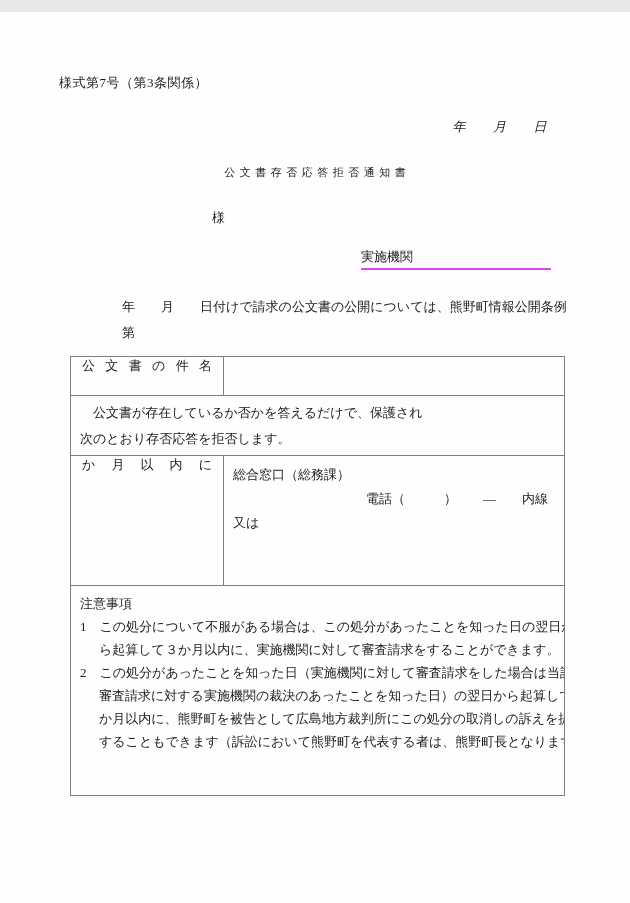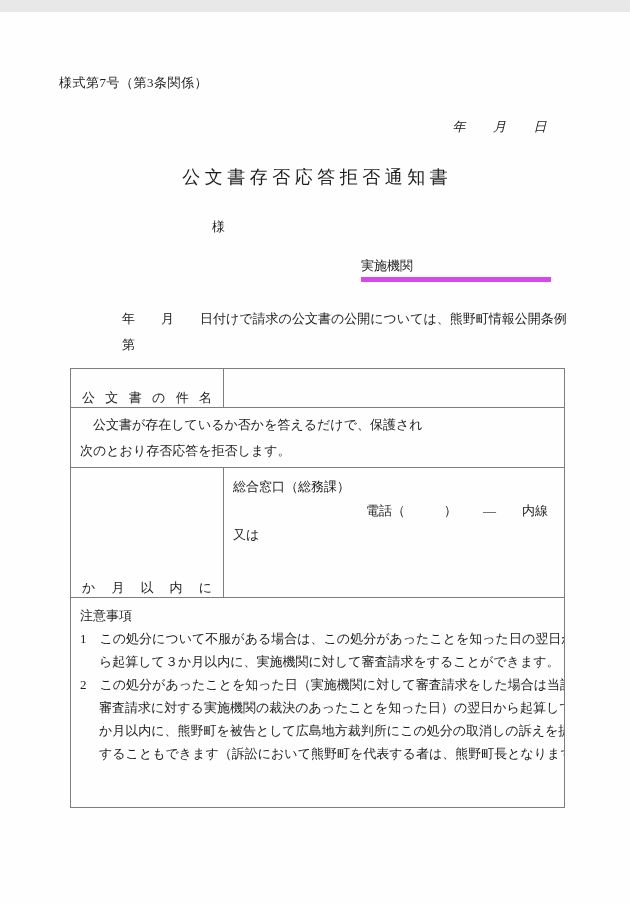--- a/index.html
+++ b/index.html
@@ -11,30 +11,30 @@
     background: #fefefe;
     box-sizing: border-box;
     padding-top: 62px;
     font-family: "Liberation Serif", "DejaVu Serif", serif;
     font-size: 13px;
     color: #1c1c1c;
     overflow: hidden;
   }
   .form-number { margin-left: 59px; letter-spacing: 0.5px; }
   .date-line { margin-top: 26px; text-align: right; margin-right: 83px; letter-spacing: 0.5px; font-style: italic; }
-  .doc-title { margin-top: 29px; text-align: center; font-size: 18px; letter-spacing: 4.5px; text-indent: 4.5px; }
+  .doc-title { margin-top: 29px; text-align: center; font-size: 11px; letter-spacing: 4.5px; text-indent: 4.5px; }
   .addressee { margin-top: 29px; margin-left: 212px; }
-  .agency-wrap { margin-top: 21px; margin-left: 361px; width: 190px; border-bottom: 5px solid #d946ef; padding-bottom: 2px; }
+  .agency-wrap { margin-top: 21px; margin-left: 361px; width: 190px; border-bottom: 2px solid #d946ef; padding-bottom: 2px; }
   .body-par { margin-top: 24px; margin-left: 59px; margin-right: 58px; line-height: 26px; }
   .body-line-1 { padding-left: 63px; }
 
   .info-table { margin-top: 10px; margin-left: 70px; width: 495px; border: 1px solid #7d7d7d; box-sizing: border-box; }
   .trow { display: flex; border-bottom: 1px solid #7d7d7d; box-sizing: border-box; }
   .trow.last { border-bottom: none; }
-  .lcell { width: 153px; min-width: 153px; border-right: 1px solid #7d7d7d; display: flex; align-items: flex-end; padding: 0 11px; box-sizing: border-box; }
+  .lcell { width: 153px; min-width: 153px; border-right: 1px solid #7d7d7d; display: flex; align-items: flex-start; padding: 0 11px; box-sizing: border-box; }
   .lcell-inner { width: 100%; text-align: justify; text-align-last: justify; }
   .ccell { flex: 1; box-sizing: border-box; overflow: hidden; }
 
   .row-subject { height: 39px; }
   .row-reason  { height: 60px; }
   .row-contact { height: 130px; }
   .row-notes   { height: 209px; }
 
   .reason-body { padding: 4px 6px 0 9px; line-height: 26px; white-space: nowrap; }
   .contact-body { padding: 7px 0 0 9px; line-height: 24px; white-space: nowrap; }

